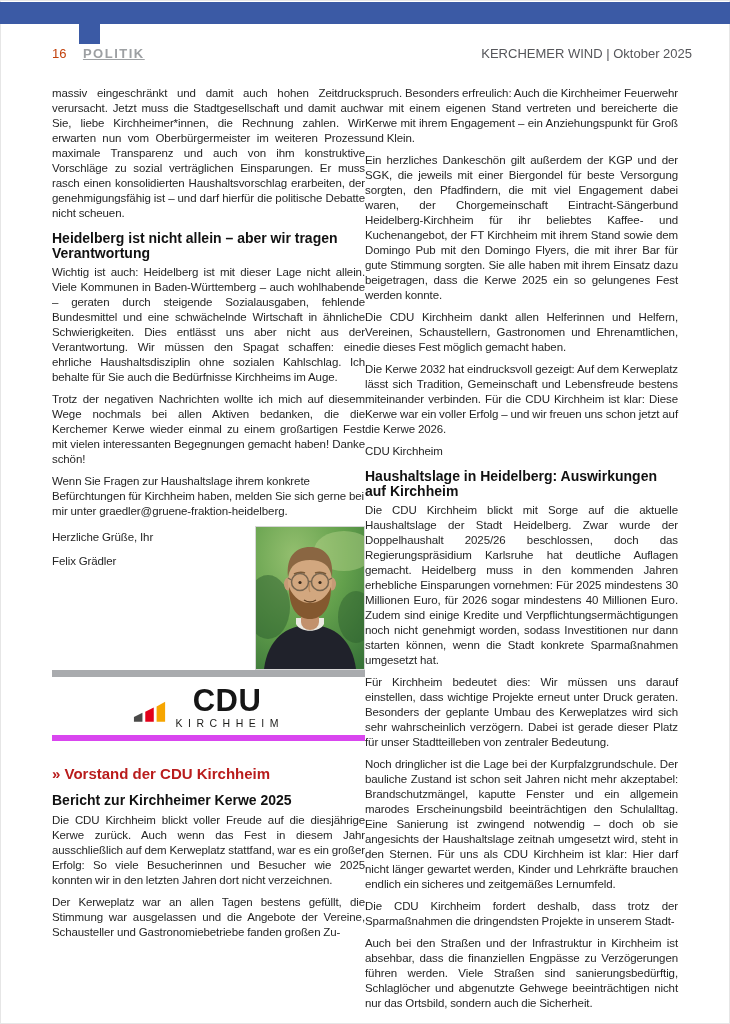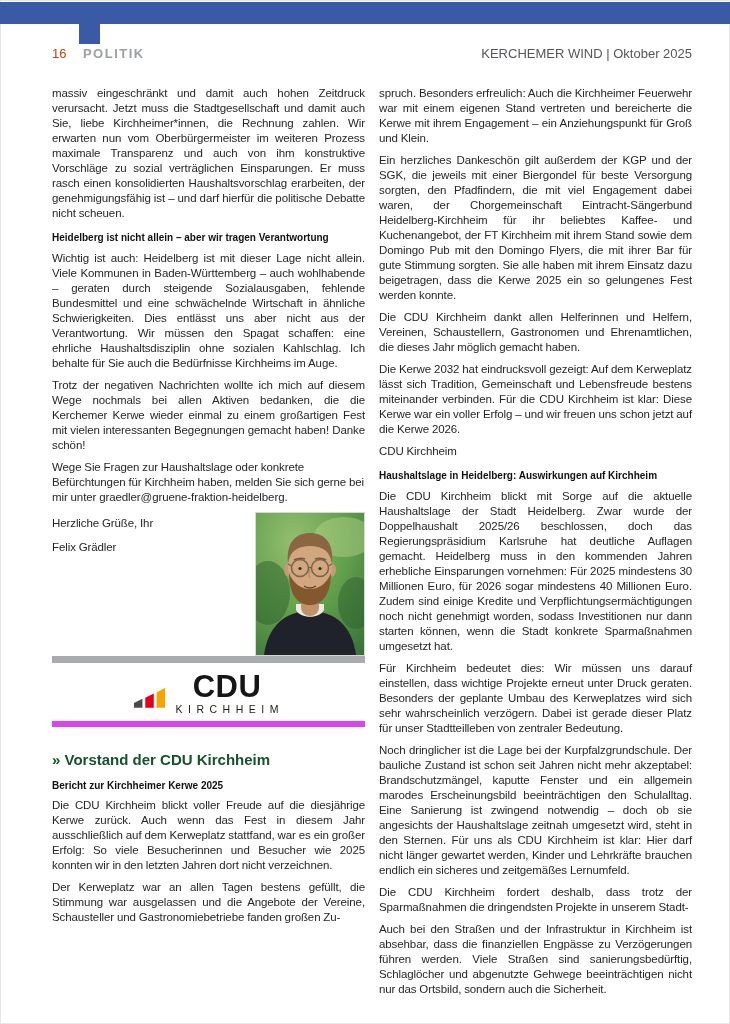--- a/index.html
+++ b/index.html
@@ -5,30 +5,30 @@
   html,body{margin:0;padding:0;background:#fff;}
   .page{
     position:relative;width:730px;height:1024px;background:#ffffff;
     font-family:"Liberation Sans",sans-serif;color:#262626;overflow:hidden;
     outline:1px solid #e6e6e6;outline-offset:-1px;
   }
   .topbar{position:absolute;top:2px;left:0;width:730px;height:22px;background:#3b5aa5;}
   .toptab{position:absolute;top:24px;left:79px;width:21px;height:20px;background:#3b5aa5;}
   .header-row{position:absolute;top:44px;left:52px;width:640px;display:flex;justify-content:space-between;align-items:baseline;}
   .page-num{font-size:13px;color:#c2410c;margin-right:12px;}
-  .section-label{font-size:13px;color:#9da0a3;letter-spacing:1.5px;font-weight:bold;}
+  .section-label{font-size:13px;color:#9da0a3;letter-spacing:1.5px;font-weight:bold;text-decoration:underline;}
   .masthead{font-size:13px;color:#55565a;}
-  .columns{position:absolute;top:86px;left:52px;width:640px;display:flex;gap:14px;}
+  .columns{position:absolute;top:86px;left:52px;width:640px;display:flex;}
   .col{width:313px;}
   .col p{margin:0 0 7px 0;font-size:11.5px;line-height:15px;letter-spacing:-0.1px;
     text-align:justify;hyphens:auto;-webkit-hyphens:auto;word-spacing:-0.2px;}
   .col p.ragged{text-align:left;}
-  .col h3{margin:10px 0 5px 0;font-size:10px;line-height:14.5px;color:#111;
+  .col h3{margin:10px 0 5px 0;font-size:14px;line-height:14.5px;color:#111;
     font-weight:bold;text-align:left;}
-  .section-title{margin:24px 0 8px 0;font-size:15px;line-height:18px;color:#14532d;font-weight:bold;}
+  .section-title{margin:24px 0 8px 0;font-size:15px;line-height:18px;color:#b91c1c;font-weight:bold;}
   .sig-row{display:flex;justify-content:space-between;}
   .sig-text p{margin:4px 0 9px 0;text-align:left;}
   .photo{width:108px;height:142px;border:1px solid #d6d6d6;box-sizing:content-box;flex:0 0 auto;}
   .photo svg{display:block;width:108px;height:142px;}
   .gray-bar{height:7px;background:#a9abae;margin-top:0px;}
   .cdu-logo-block{padding:9px 0 5px 0;display:flex;justify-content:center;border-bottom:6px solid #d946ef;}
   .cdu-row{display:flex;align-items:flex-start;}
   .cdu-bars{margin-top:7px;margin-right:3px;line-height:0;}
   .cdu-wordmark{display:flex;flex-direction:column;align-items:center;}
   .cdu-text{font-size:31px;line-height:30px;font-weight:bold;color:#161616;letter-spacing:0.5px;}
@@ -51,21 +51,21 @@
     <div class="masthead">KERCHEMER WIND | Oktober 2025</div>
   </div>
 
   <div class="columns">
 
     <div class="col">
       <p>massiv eingeschränkt und damit auch hohen Zeitdruck verursacht. Jetzt muss die Stadtgesellschaft und damit auch Sie, liebe Kirchheimer*innen, die Rechnung zahlen. Wir erwarten nun vom Oberbürgermeister im weiteren Prozess maximale Transparenz und auch von ihm konstruktive Vorschläge zu sozial verträglichen Einsparungen. Er muss rasch einen konsolidierten Haushaltsvorschlag erarbeiten, der genehmigungsfähig ist – und darf hierfür die politische Debatte nicht scheuen.</p>
       <h3>Heidelberg ist nicht allein – aber wir tragen Verantwortung</h3>
       <p>Wichtig ist auch: Heidelberg ist mit dieser Lage nicht allein. Viele Kommunen in Baden-Württemberg – auch wohlhabende – geraten durch steigende Sozialausgaben, fehlende Bundesmittel und eine schwächelnde Wirtschaft in ähnliche Schwierigkeiten. Dies entlässt uns aber nicht aus der Verantwortung. Wir müssen den Spagat schaffen: eine ehrliche Haushaltsdisziplin ohne sozialen Kahlschlag. Ich behalte für Sie auch die Bedürfnisse Kirchheims im Auge.</p>
       <p>Trotz der negativen Nachrichten wollte ich mich auf diesem Wege nochmals bei allen Aktiven bedanken, die die Kerchemer Kerwe wieder einmal zu einem großartigen Fest mit vielen interessanten Begegnungen gemacht haben! Danke schön!</p>
-      <p class="ragged">Wege Sie Fragen zur Haushaltslage oder konkrete Befürchtungen für Kirchheim haben, melden Sie sich gerne bei mir unter graedler@gruene-fraktion-heidelberg.</p>
+      <p class="ragged">Wenn Sie Fragen zur Haushaltslage ihrem konkrete Befürchtungen für Kirchheim haben, melden Sie sich gerne bei mir unter graedler@gruene-fraktion-heidelberg.</p>
 
       <div class="sig-row">
         <div class="sig-text">
           <p class="ragged">Herzliche Grüße, Ihr</p>
           <p class="ragged">Felix Grädler</p>
         </div>
         <div class="photo">
           <svg viewBox="0 0 108 142" preserveAspectRatio="none" aria-hidden="true">
             <defs>
               <radialGradient id="pbg" cx="0.35" cy="0.2" r="1.1">
@@ -118,21 +118,21 @@
 
       <h2 class="section-title">» Vorstand der CDU Kirchheim</h2>
       <h3>Bericht zur Kirchheimer Kerwe 2025</h3>
       <p>Die CDU Kirchheim blickt voller Freude auf die diesjährige Kerwe zurück. Auch wenn das Fest in diesem Jahr ausschließlich auf dem Kerweplatz stattfand, war es ein großer Erfolg: So viele Besucherinnen und Besucher wie 2025 konnten wir in den letzten Jahren dort nicht verzeichnen.</p>
       <p>Der Kerweplatz war an allen Tagen bestens gefüllt, die Stimmung war ausgelassen und die Angebote der Vereine, Schausteller und Gastronomiebetriebe fanden großen Zu-</p>
     </div>
 
     <div class="col">
       <p>spruch. Besonders erfreulich: Auch die Kirchheimer Feuerwehr war mit einem eigenen Stand vertreten und bereicherte die Kerwe mit ihrem Engagement – ein Anziehungspunkt für Groß und Klein.</p>
       <p>Ein herzliches Dankeschön gilt außerdem der KGP und der SGK, die jeweils mit einer Biergondel für beste Versorgung sorgten, den Pfadfindern, die mit viel Engagement dabei waren, der Chorgemeinschaft Eintracht-Sängerbund Heidelberg-Kirchheim für ihr beliebtes Kaffee- und Kuchenangebot, der FT Kirchheim mit ihrem Stand sowie dem Domingo Pub mit den Domingo Flyers, die mit ihrer Bar für gute Stimmung sorgten. Sie alle haben mit ihrem Einsatz dazu beigetragen, dass die Kerwe 2025 ein so gelungenes Fest werden konnte.</p>
-      <p>Die CDU Kirchheim dankt allen Helferinnen und Helfern, Vereinen, Schaustellern, Gastronomen und Ehrenamtlichen, die dieses Jahr möglich gemacht haben.</p>
+      <p>Die CDU Kirchheim dankt allen Helferinnen und Helfern, Vereinen, Schaustellern, Gastronomen und Ehrenamtlichen, die dieses Fest möglich gemacht haben.</p>
       <p>Die Kerwe 2032 hat eindrucksvoll gezeigt: Auf dem Kerweplatz lässt sich Tradition, Gemeinschaft und Lebensfreude bestens miteinander verbinden. Für die CDU Kirchheim ist klar: Diese Kerwe war ein voller Erfolg – und wir freuen uns schon jetzt auf die Kerwe 2026.</p>
       <p class="ragged byline">CDU Kirchheim</p>
       <h3>Haushaltslage in Heidelberg: Auswirkungen auf Kirchheim</h3>
       <p>Die CDU Kirchheim blickt mit Sorge auf die aktuelle Haushaltslage der Stadt Heidelberg. Zwar wurde der Doppelhaushalt 2025/26 beschlossen, doch das Regierungspräsidium Karlsruhe hat deutliche Auflagen gemacht. Heidelberg muss in den kommenden Jahren erhebliche Einsparungen vornehmen: Für 2025 mindestens 30 Millionen Euro, für 2026 sogar mindestens 40 Millionen Euro. Zudem sind einige Kredite und Verpflichtungsermächtigungen noch nicht genehmigt worden, sodass Investitionen nur dann starten können, wenn die Stadt konkrete Sparmaßnahmen umgesetzt hat.</p>
       <p>Für Kirchheim bedeutet dies: Wir müssen uns darauf einstellen, dass wichtige Projekte erneut unter Druck geraten. Besonders der geplante Umbau des Kerweplatzes wird sich sehr wahrscheinlich verzögern. Dabei ist gerade dieser Platz für unser Stadtteilleben von zentraler Bedeutung.</p>
       <p>Noch dringlicher ist die Lage bei der Kurpfalzgrundschule. Der bauliche Zustand ist schon seit Jahren nicht mehr akzeptabel: Brandschutzmängel, kaputte Fenster und ein allgemein marodes Erscheinungsbild beeinträchtigen den Schulalltag. Eine Sanierung ist zwingend notwendig – doch ob sie angesichts der Haushaltslage zeitnah umgesetzt wird, steht in den Sternen. Für uns als CDU Kirchheim ist klar: Hier darf nicht länger gewartet werden, Kinder und Lehrkräfte brauchen endlich ein sicheres und zeitgemäßes Lernumfeld.</p>
       <p>Die CDU Kirchheim fordert deshalb, dass trotz der Sparmaßnahmen die dringendsten Projekte in unserem Stadt-</p>
       <p>Auch bei den Straßen und der Infrastruktur in Kirchheim ist absehbar, dass die finanziellen Engpässe zu Verzögerungen führen werden. Viele Straßen sind sanierungsbedürftig, Schlaglöcher und abgenutzte Gehwege beeinträchtigen nicht nur das Ortsbild, sondern auch die Sicherheit.</p>
     </div>
 

